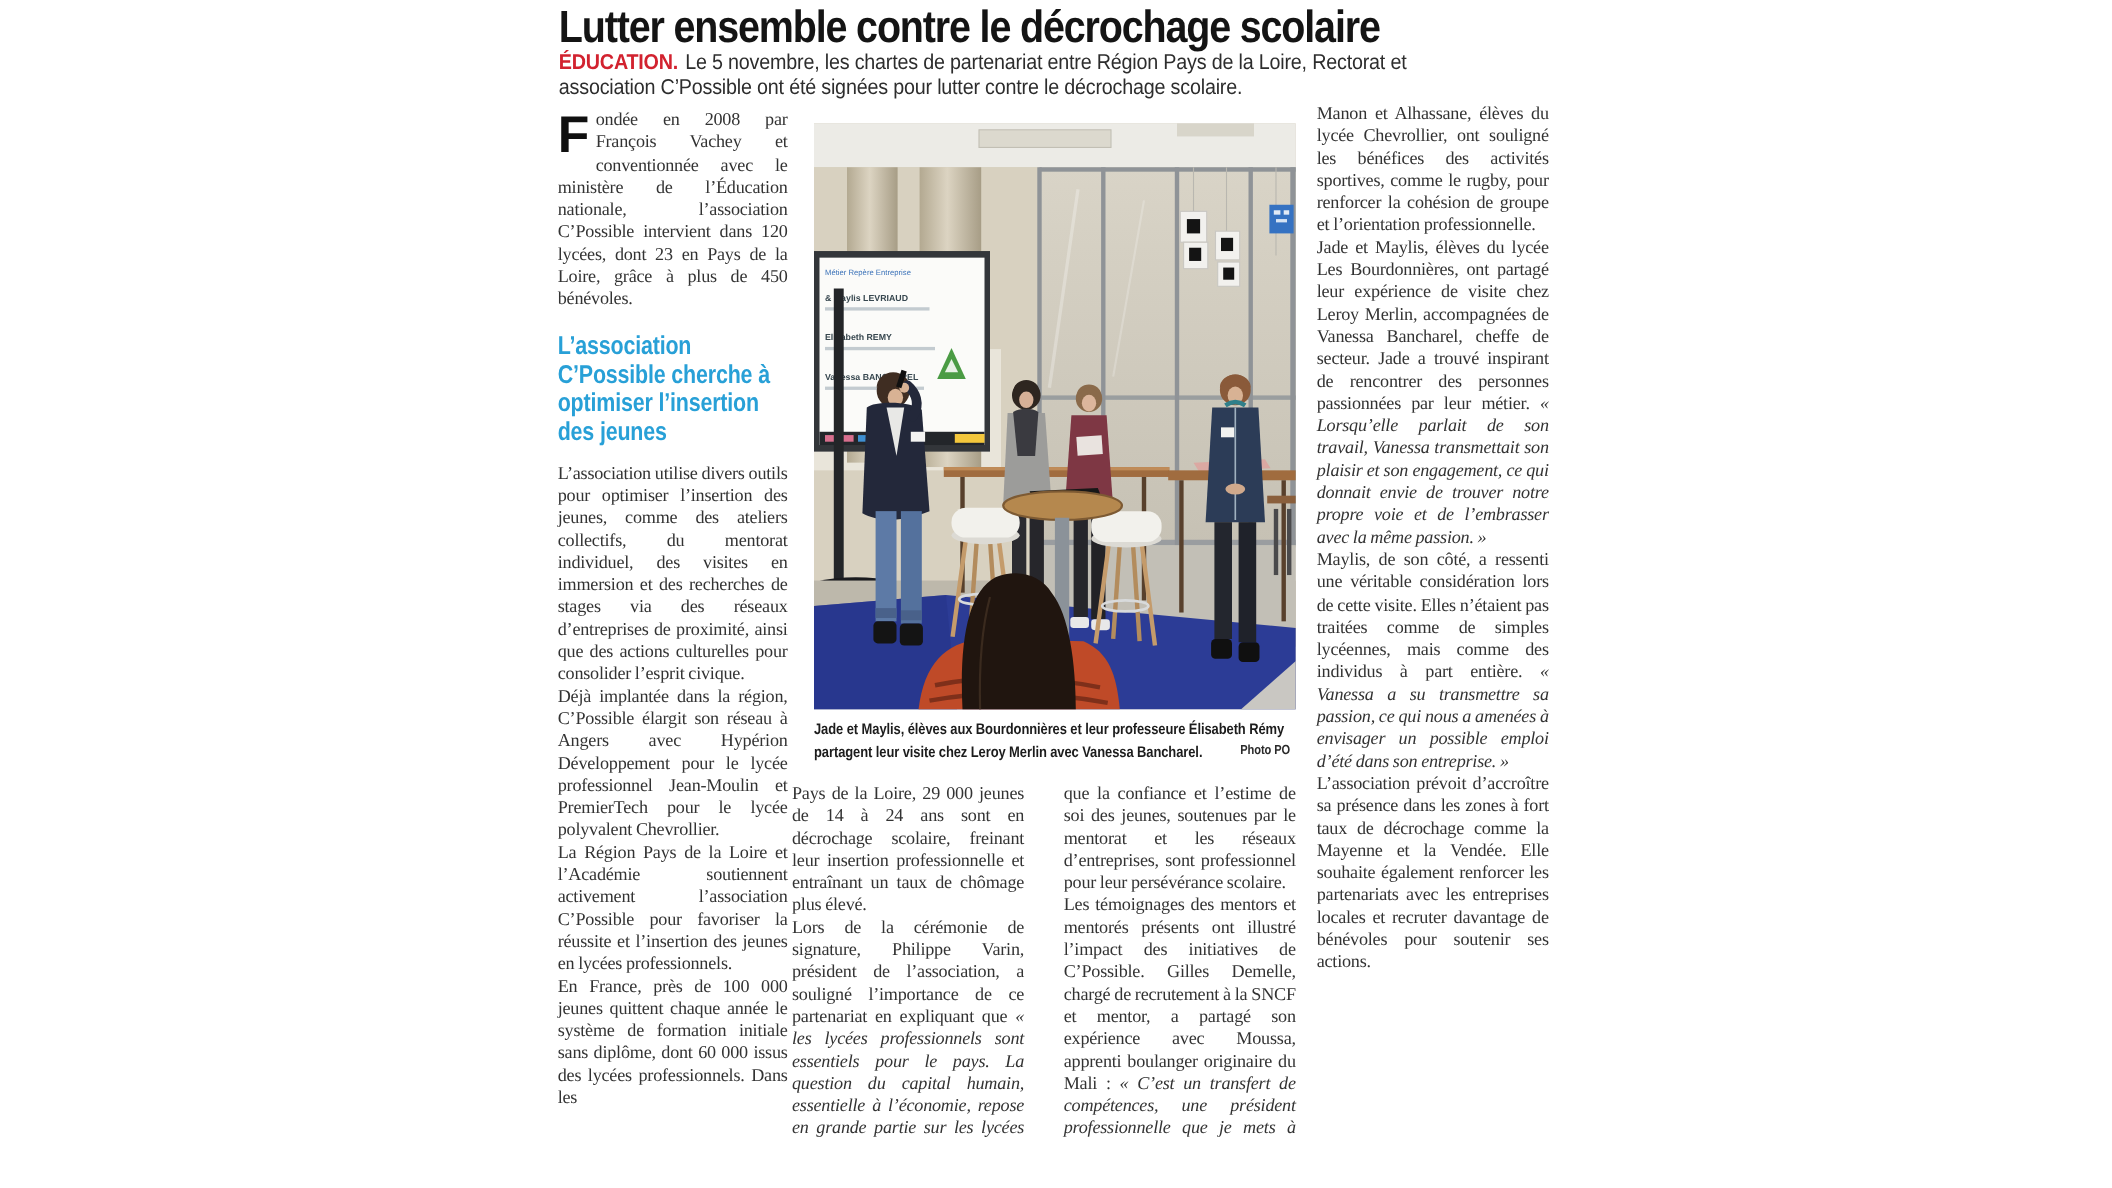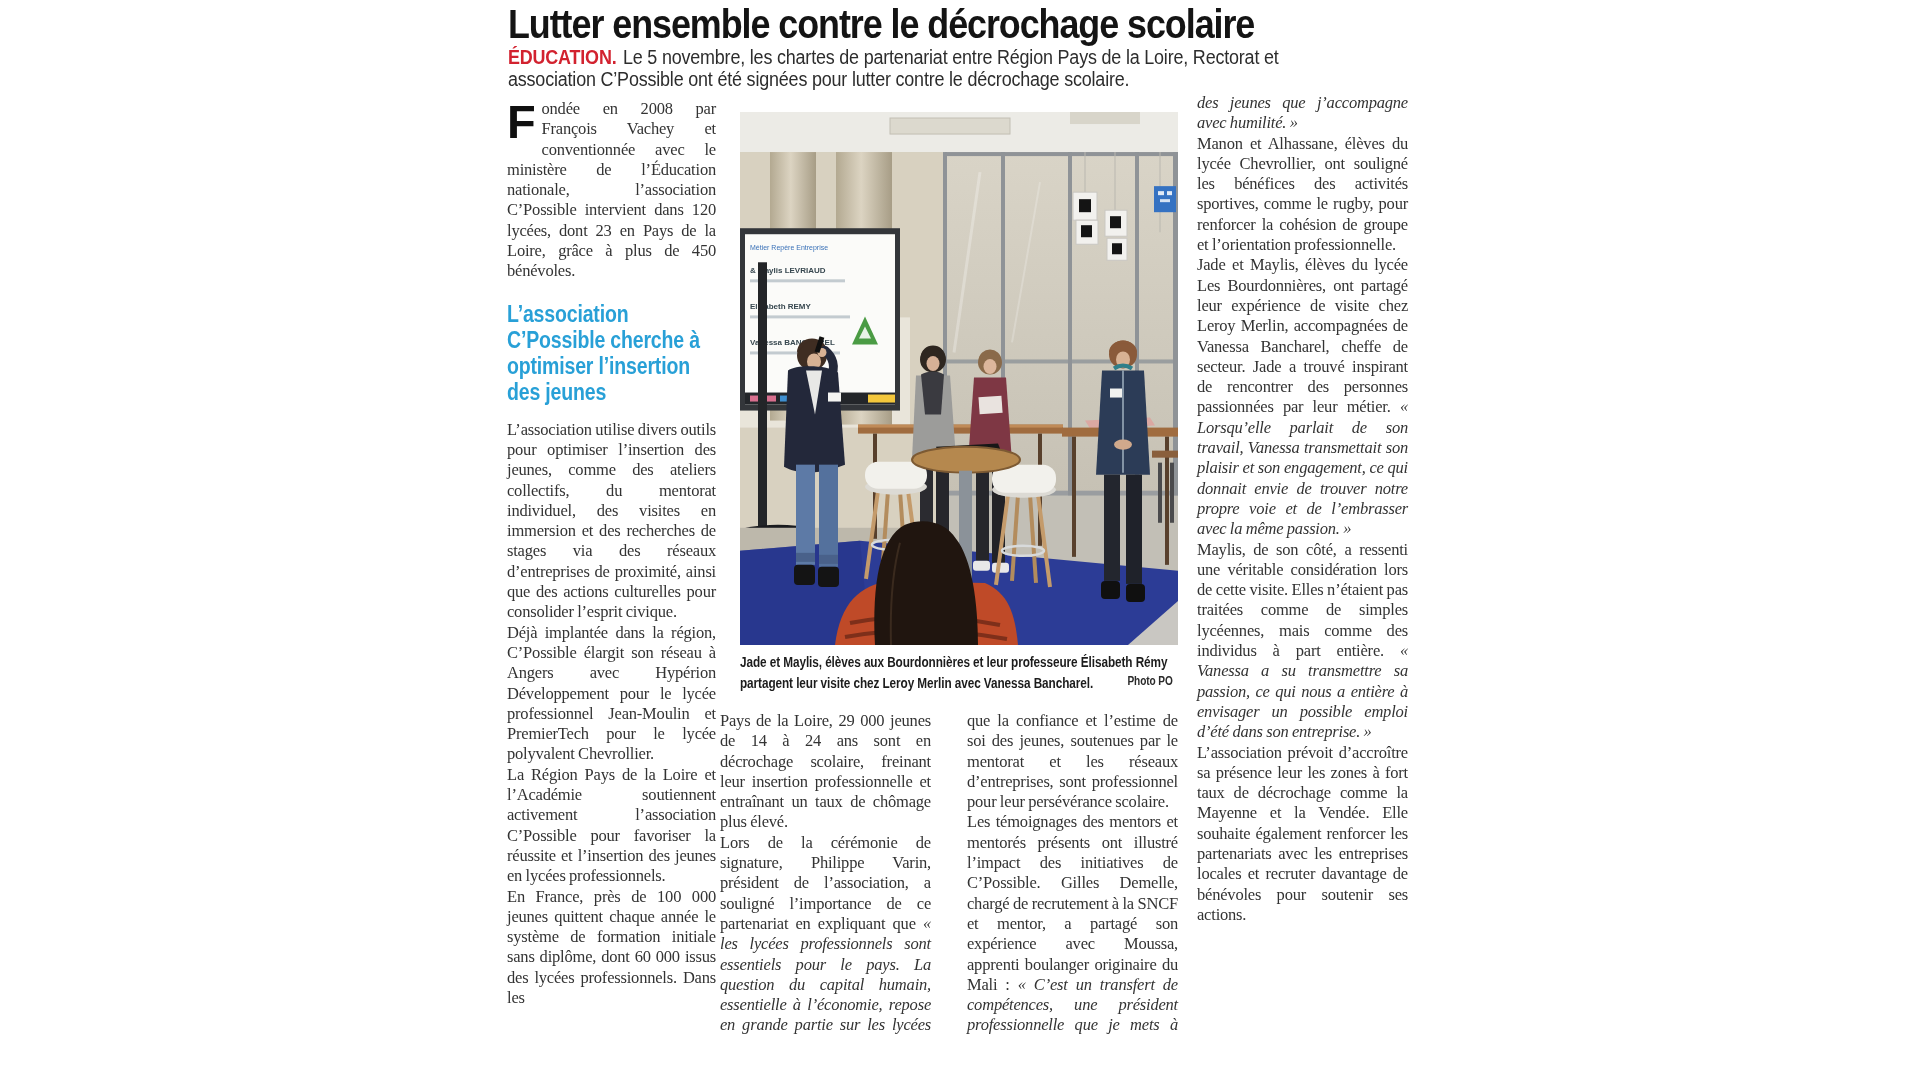--- a/index.html
+++ b/index.html
@@ -255,20 +255,19 @@
     <p class="body-p">Pays de la Loire, 29 000 jeunes de 14 à 24 ans sont en décrochage scolaire, freinant leur insertion professionnelle et entraînant un taux de chômage plus élevé.</p>
     <p class="body-p"><span>Lors de la cérémonie de signature, Philippe Varin, président de l’association, a souligné l’importance de ce partenariat en expliquant que </span><span class="it">« les lycées professionnels sont essentiels pour le pays. La question du capital humain, essentielle à l’économie, repose en grande partie sur les lycées professionnels pour l’industrie. »</span><span> Il a ajouté</span></p>
   </div>
 
   <div class="col col-3">
     <p class="body-p">que la confiance et l’estime de soi des jeunes, soutenues par le mentorat et les réseaux d’entreprises, sont professionnel pour leur persévérance scolaire.</p>
     <p class="body-p"><span>Les témoignages des mentors et mentorés présents ont illustré l’impact des initiatives de C’Possible. Gilles Demelle, chargé de recrutement à la SNCF et mentor, a partagé son expérience avec Moussa, apprenti boulanger originaire du Mali : </span><span class="it">« C’est un transfert de compétences, une président professionnelle que je mets à disposition</span></p>
   </div>
 
   <div class="col col-4">
-    <p class="body-p"><span class="it">des jeunes que j’accompagne avec humilité. »</span></p>
     <p class="body-p">Manon et Alhassane, élèves du lycée Chevrollier, ont souligné les bénéfices des activités sportives, comme le rugby, pour renforcer la cohésion de groupe et l’orientation professionnelle.</p>
     <p class="body-p"><span>Jade et Maylis, élèves du lycée Les Bourdonnières, ont partagé leur expérience de visite chez Leroy Merlin, accompagnées de Vanessa Bancharel, cheffe de secteur. Jade a trouvé inspirant de rencontrer des personnes passionnées par leur métier. </span><span class="it">« Lorsqu’elle parlait de son travail, Vanessa transmettait son plaisir et son engagement, ce qui donnait envie de trouver notre propre voie et de l’embrasser avec la même passion. »</span></p>
-    <p class="body-p"><span>Maylis, de son côté, a ressenti une véritable considération lors de cette visite. Elles n’étaient pas traitées comme de simples lycéennes, mais comme des individus à part entière. </span><span class="it">« Vanessa a su transmettre sa passion, ce qui nous a entière à envisager un possible emploi d’été dans son entreprise. »</span></p>
-    <p class="body-p">L’association prévoit d’accroître sa présence leur les zones à fort taux de décrochage comme la Mayenne et la Vendée. Elle souhaite également renforcer les partenariats avec les entreprises locales et recruter davantage de bénévoles pour soutenir ses actions.</p>
+    <p class="body-p"><span>Maylis, de son côté, a ressenti une véritable considération lors de cette visite. Elles n’étaient pas traitées comme de simples lycéennes, mais comme des individus à part entière. </span><span class="it">« Vanessa a su transmettre sa passion, ce qui nous a amenées à envisager un possible emploi d’été dans son entreprise. »</span></p>
+    <p class="body-p">L’association prévoit d’accroître sa présence dans les zones à fort taux de décrochage comme la Mayenne et la Vendée. Elle souhaite également renforcer les partenariats avec les entreprises locales et recruter davantage de bénévoles pour soutenir ses actions.</p>
   </div>
 
 </div>
 
 </body></html>

